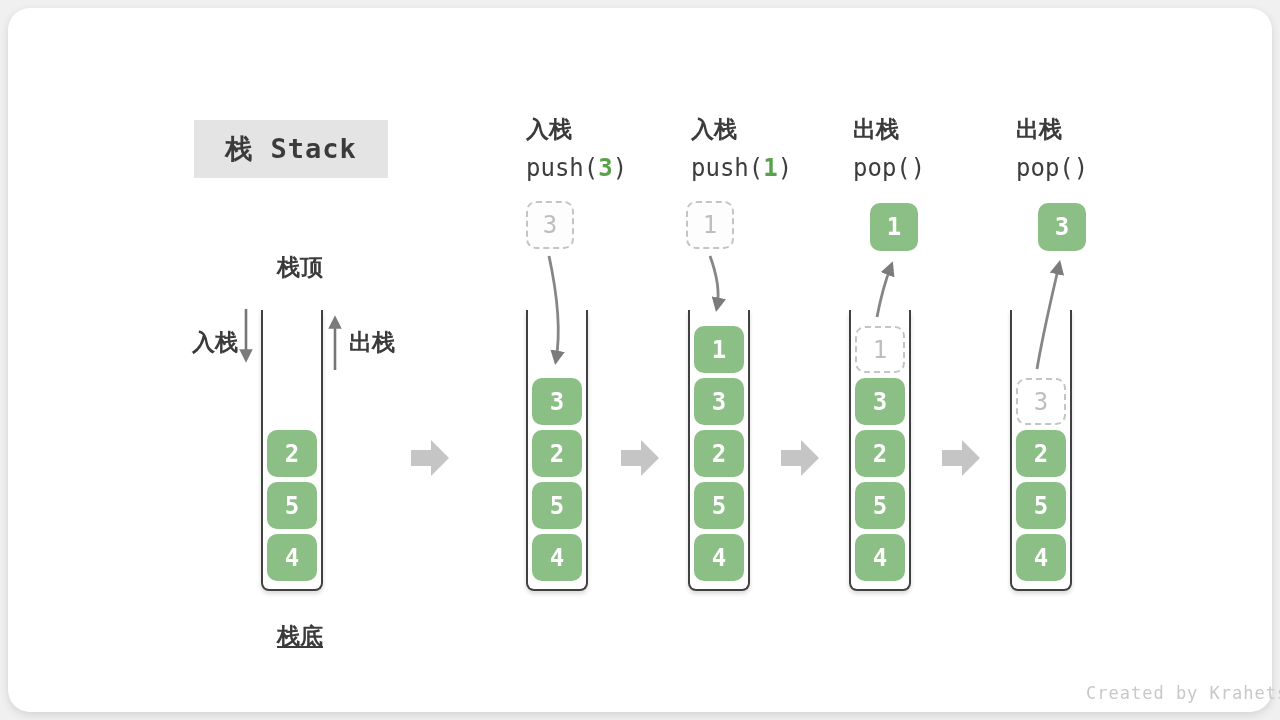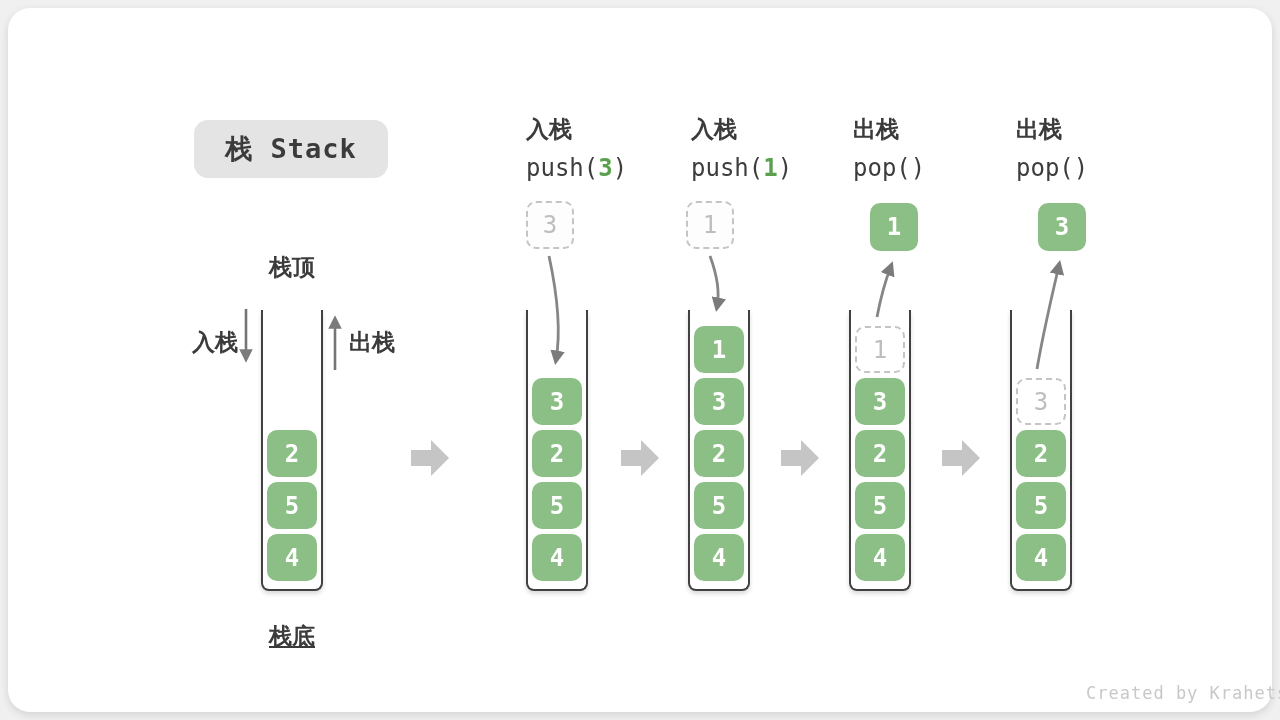--- a/index.html
+++ b/index.html
@@ -7,31 +7,31 @@
   body { background:#f0f0f0; font-family:"Liberation Sans","DejaVu Sans",sans-serif; overflow:hidden; }
   .page { position:relative; width:1280px; height:720px; }
   .card {
     position:absolute; left:8px; top:8px; width:1264px; height:704px;
     background:#ffffff; border-radius:22px;
     box-shadow:0 3px 8px rgba(0,0,0,0.12);
   }
   
   .title-box {
     position:absolute; left:186px; top:112px; width:194px; height:58px;
-    background:#e4e4e4; border-radius:14px;
+    background:#e4e4e4; border-radius:0;
     display:flex; align-items:center; justify-content:center;
     font-family:"DejaVu Sans Mono","Liberation Mono",monospace;
     font-size:27px; font-weight:600; color:#3b3b3b; letter-spacing:1px;
   }
   
   .cjk {
     position:absolute; color:#3b3b3b; font-weight:700; font-size:23px;
     font-family:"Liberation Sans","DejaVu Sans",sans-serif; white-space:nowrap;
   }
-  .center62 { width:62px; text-align:center; }
+  .center62 { width:62px; text-align:right; }
   
   .op { position:absolute; top:106px; white-space:nowrap; }
   .op-title { font-size:23px; font-weight:700; color:#3b3b3b; margin-bottom:9px; }
   .op-code {
     font-family:"DejaVu Sans Mono","Liberation Mono",monospace;
     font-size:24px; font-weight:500; color:#3d3d3d;
   }
   .op-code .arg { color:#5aa14d; font-weight:700; }
   
   .stack {

